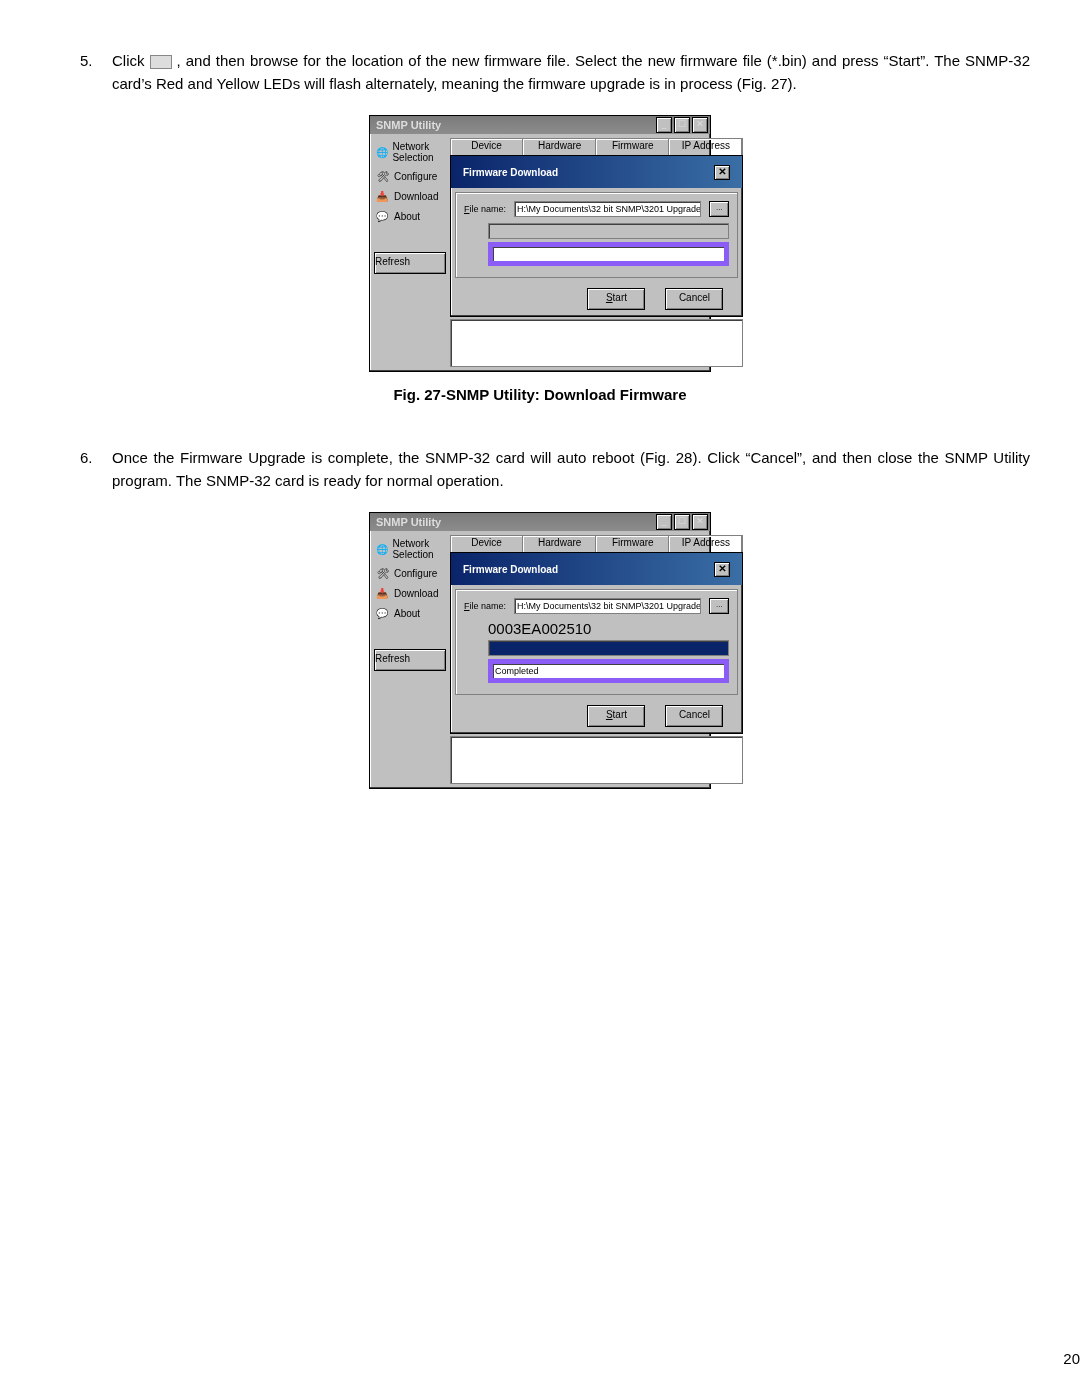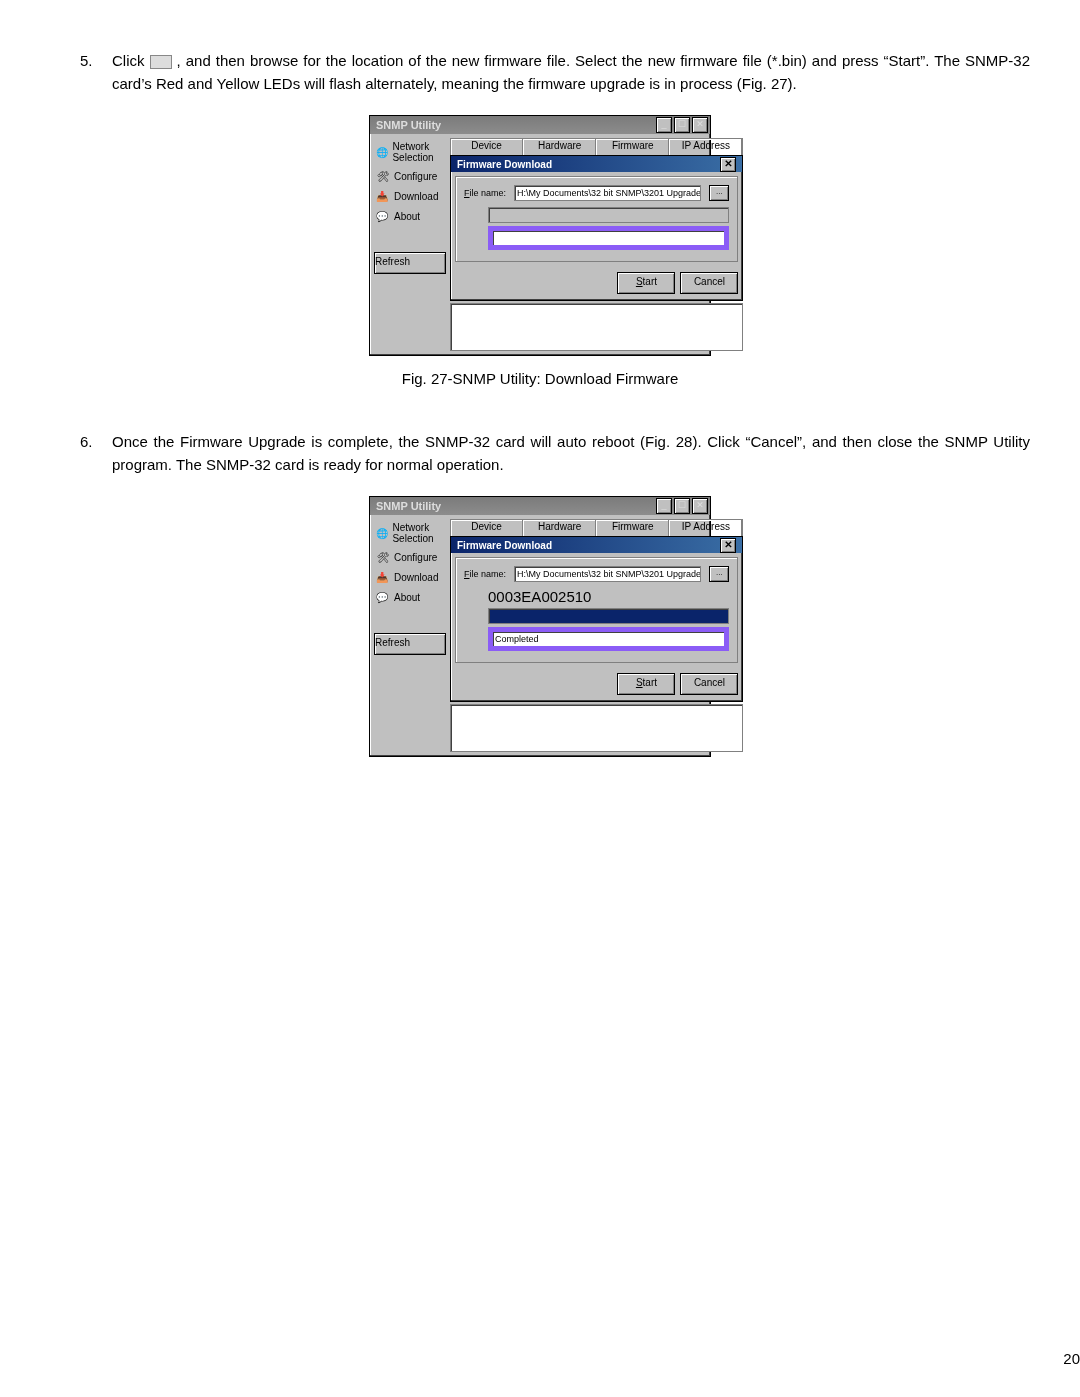--- a/index.html
+++ b/index.html
@@ -1,49 +1,49 @@
 <!DOCTYPE html>
 <html><head>
 <meta charset="utf-8">
 <style>
   html,body{margin:0;padding:0;background:#fff;font-family:Arial,Helvetica,sans-serif;color:#000}
   .page{width:1080px;height:1397px;margin:0 auto;position:relative;padding:50px 50px 0 50px;box-sizing:border-box}
   .instr{display:flex;font-size:15px;line-height:1.5;margin-bottom:20px}
   .instr-num{width:32px;flex:none;padding-left:30px}
   .instr-text{flex:1;text-align:justify}
   .browse-inline{display:inline-block;width:20px;height:12px;border:1px solid #888;background:#ddd;vertical-align:middle;font-size:8px;text-align:center;line-height:10px}
-  .figcap{font-weight:normal;text-align:center;font-size:15px;margin:14px 0 44px 0}
+  .figcap{font-weight:bold;text-align:center;font-size:15px;margin:14px 0 44px 0}
   .shotwrap{display:flex;justify-content:center}
 
   
   .win{width:340px;background:#c0c0c0;border:1px solid #000;box-shadow:inset -1px -1px #404040,inset 1px 1px #fff;font-family:Tahoma,Arial,sans-serif;font-size:10px;position:relative}
   .titlebar{height:18px;background:linear-gradient(to bottom,#7b7b7b,#8c8c8c);color:#ddd;display:flex;align-items:center;padding:0 2px;justify-content:space-between}
   .titlebar .ttext{padding-left:4px;font-weight:bold;font-size:11px}
   .ctrlbtns{display:flex;gap:2px}
   .ctrlbtn{width:14px;height:14px;background:#c0c0c0;border:1px solid #000;box-shadow:inset 1px 1px #fff,inset -1px -1px #808080;font-size:9px;line-height:12px;text-align:center;font-family:Arial}
   .body{display:flex;padding:4px;gap:4px}
   .sidebar{width:98px}
   .navitem{display:flex;align-items:center;gap:4px;font-size:10px;padding:3px 2px}
   .ico{width:14px;height:14px;display:inline-flex;align-items:center;justify-content:center;font-size:10px}
   .refresh{width:70px;height:20px;margin:26px auto 8px auto;background:#c0c0c0;border:1px solid #000;box-shadow:inset 1px 1px #fff,inset -1px -1px #808080;text-align:left;line-height:18px;font-size:10px}
   .main{flex:1}
   .tablerow{display:flex;height:16px;border:1px solid #808080;box-shadow:inset 1px 1px #fff}
   .tabcell{flex:1;border-left:1px solid #fff;border-right:1px solid #808080;text-align:center;font-size:10px;line-height:14px}
   .tabcell:first-child{border-left:none}
   .innerwin{margin-top:-1px;border:1px solid #000;box-shadow:inset -1px -1px #404040,inset 1px 1px #fff;background:#c0c0c0}
-  .innertitle{height:16px;background:linear-gradient(to right,#0a246a,#3a6ea5);color:#fff;display:flex;align-items:center;justify-content:space-between;padding:0 6px;font-size:10px;font-weight:bold}
+  .innertitle{height:32px;background:linear-gradient(to right,#0a246a,#3a6ea5);color:#fff;display:flex;align-items:center;justify-content:space-between;padding:0 12px;font-size:10px;font-weight:bold}
   .innertitle .x{width:14px;height:13px;background:#c0c0c0;border:1px solid #000;box-shadow:inset 1px 1px #fff,inset -1px -1px #808080;color:#000;text-align:center;line-height:11px;font-size:10px;font-weight:bold}
   .innerbody{padding:8px;border:1px solid #808080;margin:4px;box-shadow:inset 1px 1px #fff}
   .filerow{display:flex;align-items:center;gap:8px;font-size:9px;margin-bottom:6px}
   .fileinput{flex:1;height:14px;background:#fff;border:1px solid #808080;box-shadow:inset 1px 1px #404040;font-size:9px;padding:0 2px;line-height:14px;overflow:hidden;white-space:nowrap}
   .browsebtn{width:18px;height:14px;background:#c0c0c0;border:1px solid #000;box-shadow:inset 1px 1px #fff,inset -1px -1px #808080;text-align:center;line-height:12px;font-size:8px}
   .statusbox{height:14px;background:#fff;border:5px solid #8b5cf6;box-shadow:inset 1px 1px #404040;margin:3px 0 3px 24px;font-size:9px;padding:0 2px;line-height:14px}
   .progressempty{height:14px;border:1px solid #808080;box-shadow:inset 1px 1px #404040;margin:3px 0 3px 24px;background:#c0c0c0}
   .progressfull{height:14px;border:1px solid #808080;box-shadow:inset 1px 1px #404040;margin:3px 0 3px 24px;background:#0a246a}
-  .btnrow{display:flex;justify-content:flex-end;gap:5px;padding:6px 4px 6px 4px}
+  .btnrow{display:flex;justify-content:flex-end;gap:20px;padding:6px 19px 6px 4px}
   .btn98{width:56px;height:20px;background:#c0c0c0;border:1px solid #000;box-shadow:inset 1px 1px #fff,inset -1px -1px #808080;text-align:center;line-height:18px;font-size:10px}
   .under{text-decoration:underline}
   .listarea{height:46px;background:#fff;border:1px solid #808080;box-shadow:inset 1px 1px #404040;margin-top:2px}
   .pagenum{position:absolute;bottom:30px;left:8px;right:0;text-align:right;font-size:15px}
 </style>
 </head>
 <body>
 
 <div class="page">
 

